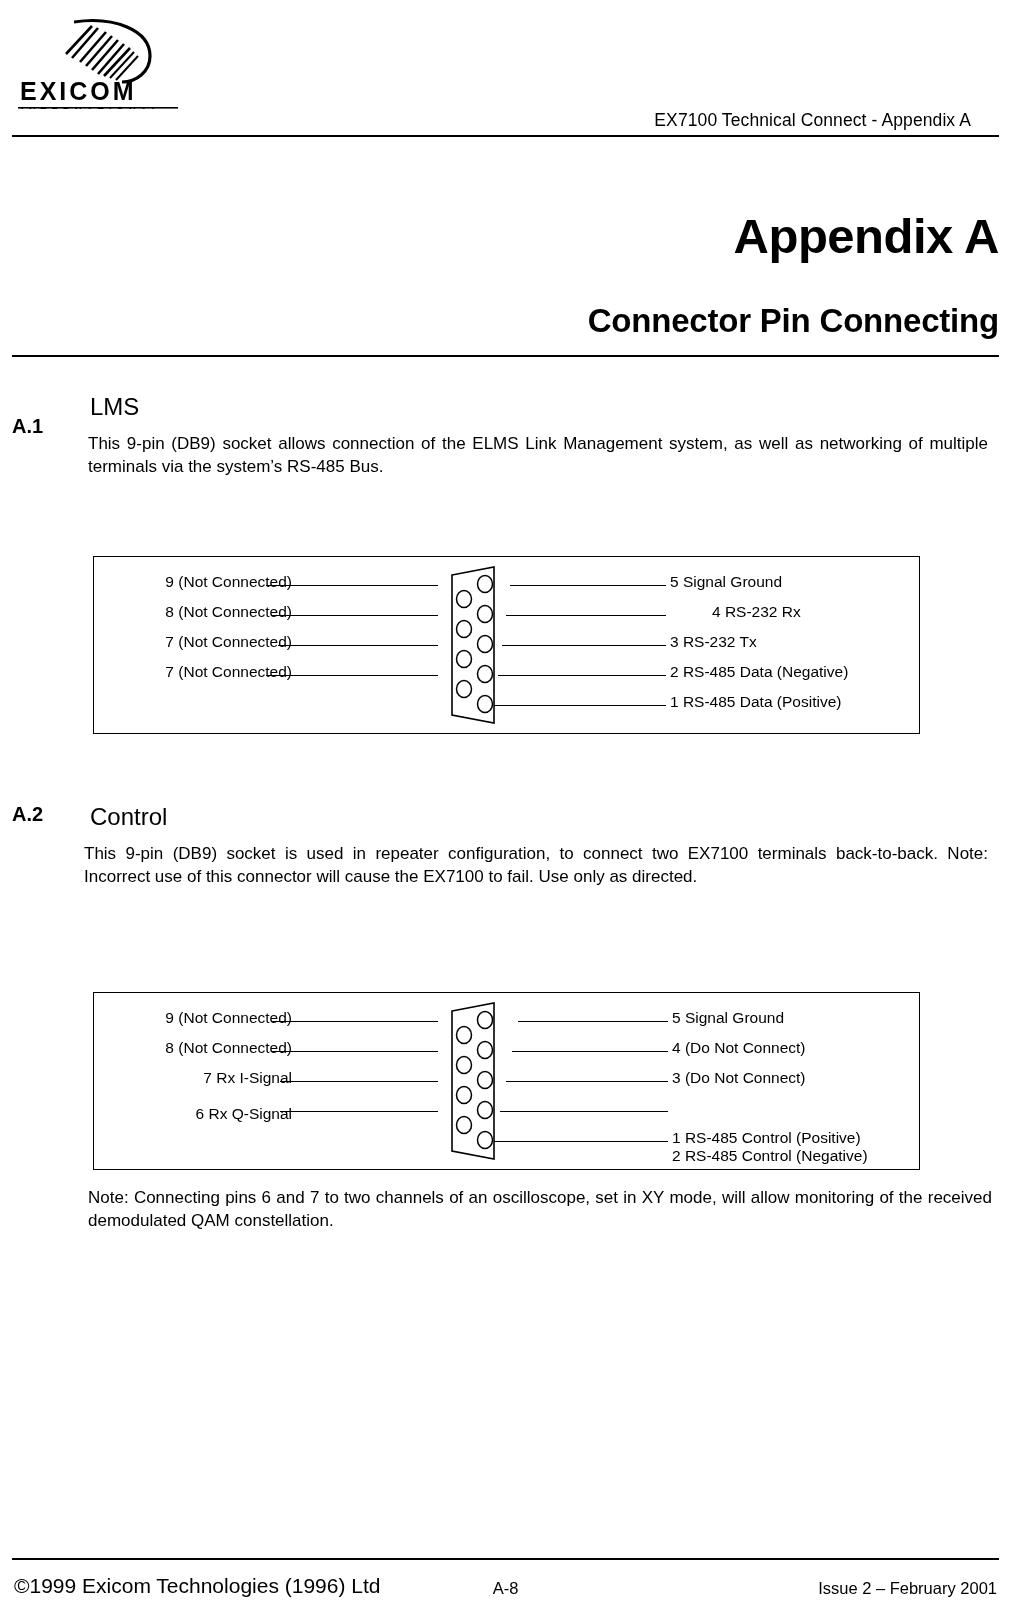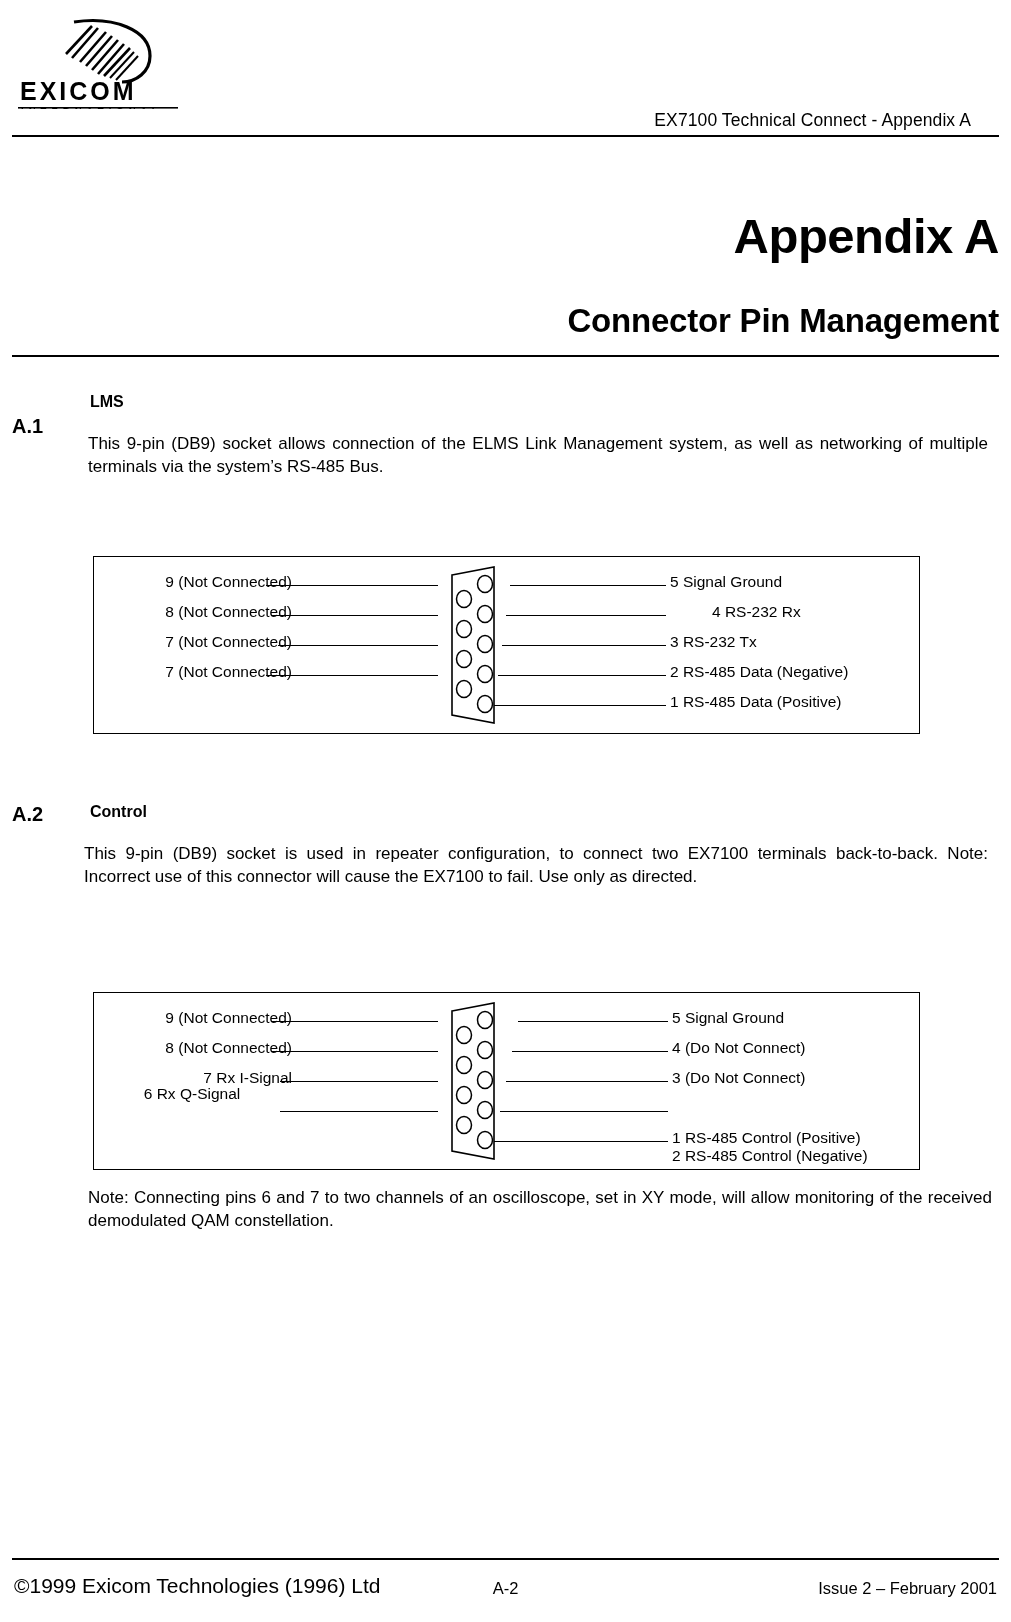--- a/index.html
+++ b/index.html
@@ -72,22 +72,22 @@
   }
 
   
   .sec-num {
     position: absolute;
     font-size: 20px;
     font-weight: bold;
   }
   .sec-name {
     position: absolute;
-    font-size: 16px;
-    font-weight: bold;
+    font-size: 24px;
+    font-weight: normal;
   }
   .body-text {
     position: absolute;
     font-size: 17px;
     line-height: 23px;
     text-align: justify;
   }
 
   
   .diagram {
@@ -163,21 +163,21 @@
     <text x="2" y="86" font-family="Liberation Sans, sans-serif" font-size="25" font-weight="bold" letter-spacing="3">EXICOM</text>
     <text x="3" y="100" font-family="Liberation Sans, sans-serif" font-size="9.5" font-weight="bold" letter-spacing="1.2">I N T E R N A T I O N A L</text>
     <rect x="0" y="93" width="160" height="1.6" fill="#000"></rect>
   </svg>
 </div>
 
 <div class="header-title">EX7100 Technical Connect - Appendix A</div>
 <div class="header-rule"></div>
 
 <div class="appendix-title">Appendix A</div>
-<div class="appendix-sub">Connector Pin Management</div>
+<div class="appendix-sub">Connector Pin Connecting</div>
 <div class="title-rule"></div>
 
 <div class="sec-num" style="left:12px; top:415px;">A.1</div>
 <div class="sec-name" style="left:90px; top:393px;">LMS</div>
 <div class="body-text" style="left:88px; top:432px; width:900px;">This 9-pin (DB9) socket allows connection of the ELMS Link Management system, as well as networking of multiple terminals via the system’s RS-485 Bus.</div>
 
 <div class="diagram" style="left:93px; top:556px; width:827px; height:178px;">
 
   <div class="dlabel" style="left:-2px; top:16px; width:200px; text-align:right;">9 (Not Connected)</div>
   <div class="dlabel" style="left:-2px; top:46px; width:200px; text-align:right;">8 (Not Connected)</div>
@@ -219,21 +219,21 @@
 
 <div class="sec-num" style="left:12px; top:803px;">A.2</div>
 <div class="sec-name" style="left:90px; top:803px;">Control</div>
 <div class="body-text" style="left:84px; top:842px; width:904px;">This 9-pin (DB9) socket is used in repeater configuration, to connect two EX7100 terminals back-to-back. Note: Incorrect use of this connector will cause the EX7100 to fail. Use only as directed.</div>
 
 <div class="diagram" style="left:93px; top:992px; width:827px; height:178px;">
 
   <div class="dlabel" style="left:-2px; top:16px; width:200px; text-align:right;">9 (Not Connected)</div>
   <div class="dlabel" style="left:-2px; top:46px; width:200px; text-align:right;">8 (Not Connected)</div>
   <div class="dlabel" style="left:-2px; top:76px; width:200px; text-align:right;">7 Rx I-Signal</div>
-  <div class="dlabel" style="left:-2px; top:92px; width:200px; text-align:center;">6 Rx Q-Signal</div>
+  <div class="dlabel" style="left:-2px; top:112px; width:200px; text-align:right;">6 Rx Q-Signal</div>
 
   <div class="lline" style="left:178px; top:28px; width:166px;"></div>
   <div class="lline" style="left:178px; top:58px; width:166px;"></div>
   <div class="lline" style="left:186px; top:88px; width:158px;"></div>
   <div class="lline" style="left:186px; top:118px; width:158px;"></div>
 
   <svg class="connector" style="left:344px; top:8px;" width="70" height="160" viewBox="0 0 70 160" xmlns="http://www.w3.org/2000/svg">
     <path d="M14 10 L56 2 L56 158 L14 150 Z" fill="#ffffff" stroke="#000" stroke-width="1.6"></path>
     <g fill="#ffffff" stroke="#000" stroke-width="1.5">
       <ellipse cx="26" cy="34" rx="7.5" ry="8.5"></ellipse>
@@ -258,14 +258,14 @@
   <div class="dlabel" style="left:578px; top:46px;">4 (Do Not Connect)</div>
   <div class="dlabel" style="left:578px; top:76px;">3 (Do Not Connect)</div>
   <div class="dlabel" style="left:578px; top:106px;margin-top:48px;">2 RS-485 Control (Negative)</div>
   <div class="dlabel" style="left:578px; top:136px;">1 RS-485 Control (Positive)</div>
 </div>
 
 <div class="body-text" style="left:88px; top:1186px; width:904px;">Note: Connecting pins 6 and 7 to two channels of an oscilloscope, set in XY mode, will allow monitoring of the received demodulated QAM constellation.</div>
 
 <div class="footer-rule"></div>
 <div class="footer-left">©1999 Exicom Technologies (1996) Ltd</div>
-<div class="footer-center">A-2</div>
+<div class="footer-center">A-8</div>
 <div class="footer-right">Issue 2 – February 2001</div>
 
 </body></html>

